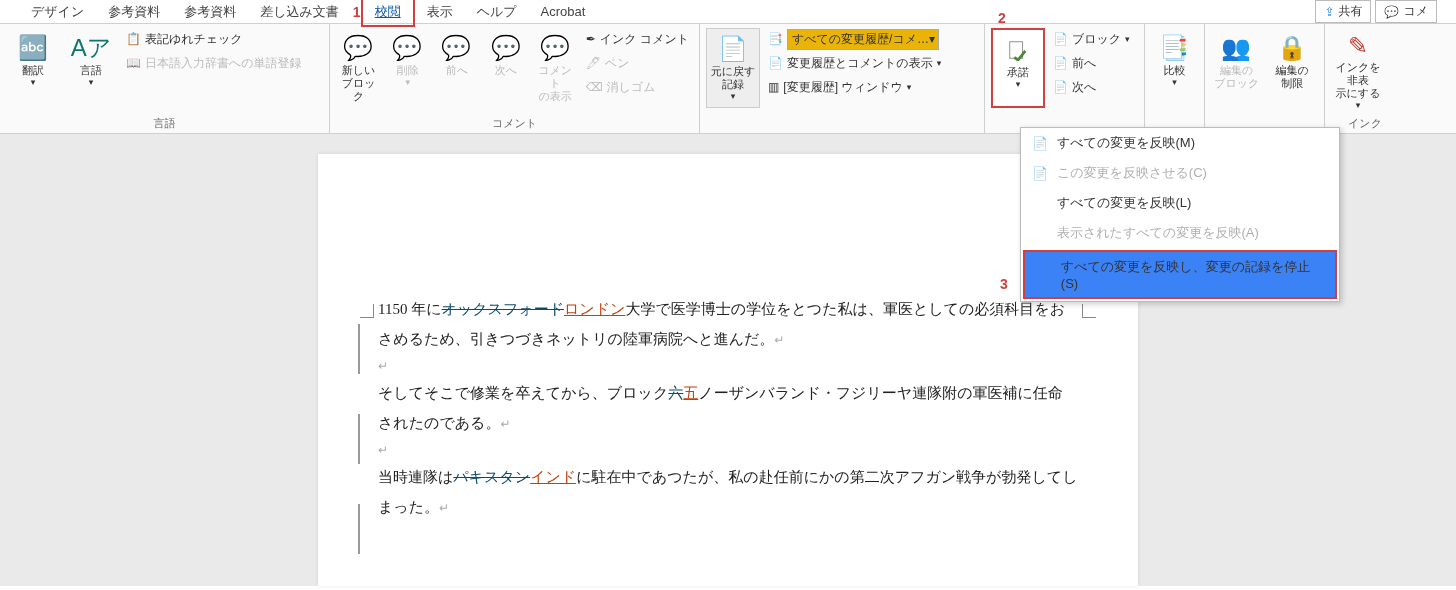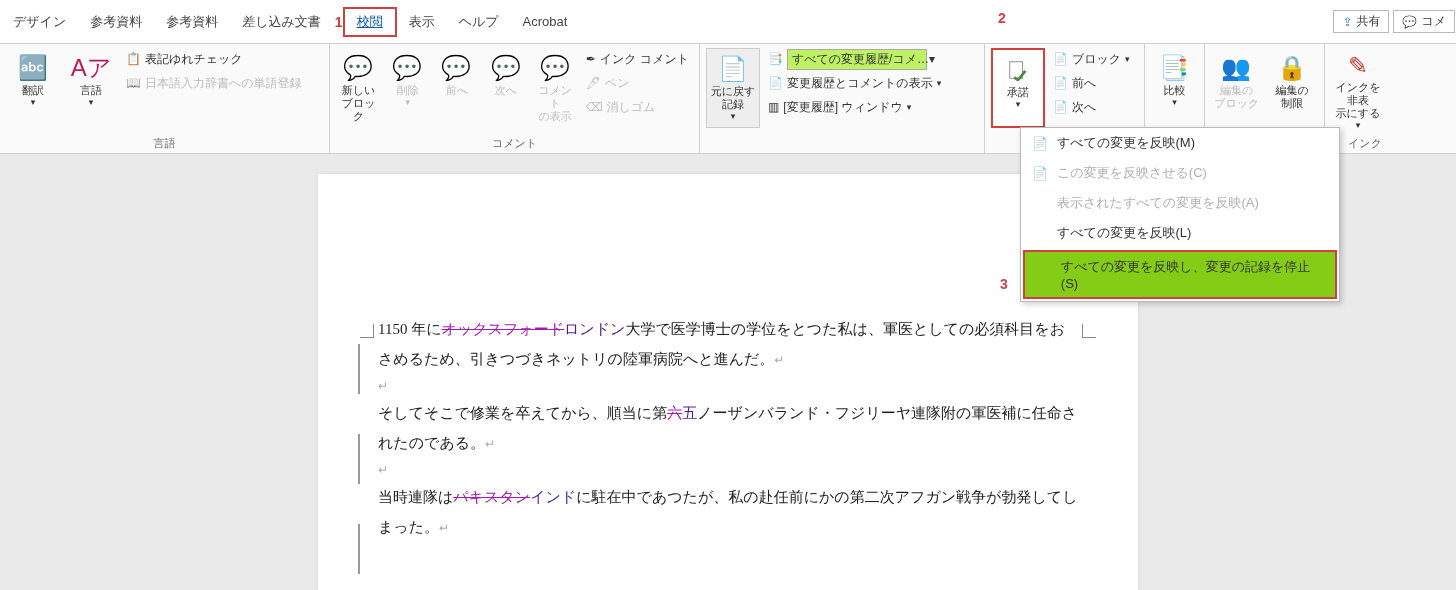--- a/index.html
+++ b/index.html
@@ -1,54 +1,54 @@
 <!DOCTYPE html>
 <html><head>
 <meta charset="utf-8">
 <style>
 * { box-sizing: border-box; margin: 0; padding: 0; }
 body { font-family: "Yu Gothic UI", "Meiryo", sans-serif; font-size: 12px; color: #333; background: #fff; width: 1456px; height: 590px; overflow: hidden; }
 
 
-.tabs { display: flex; align-items: center; height: 44px; padding: 0 1px; border-bottom: 1px solid #d0d0d0; }
+.tabs { display: flex; align-items: center; height: 24px; padding: 0 19px; border-bottom: 1px solid #d0d0d0; }
 .tab { padding: 4px 12px; cursor: pointer; font-size: 13px; color: #444; }
 .tab.active { border: 2px solid #d04040; color: #0a5aa5; text-decoration: underline; position: relative; }
 .annot { color: #d04040; font-weight: bold; font-size: 14px; margin-left: 2px; }
 .right-buttons { margin-left: auto; display: flex; gap: 4px; }
 .share-btn { border: 1px solid #bbb; padding: 2px 8px; display: flex; align-items: center; gap: 4px; font-size: 12px; }
 
 
 .ribbon { display: flex; height: 110px; border-bottom: 1px solid #d0d0d0; background: #fafafa; }
 .group { display: flex; flex-direction: column; border-right: 1px solid #d0d0d0; padding: 4px 6px 2px 6px; }
 .group-body { flex: 1; display: flex; align-items: flex-start; gap: 4px; }
 .group-label { text-align: center; font-size: 11px; color: #666; padding-top: 2px; position: relative; }
 .big-btn { display: flex; flex-direction: column; align-items: center; justify-content: flex-start; width: 54px; height: 80px; padding: 4px 2px; text-align: center; font-size: 11px; line-height: 1.2; }
 .big-btn .ico { font-size: 24px; height: 32px; display: flex; align-items: center; justify-content: center; }
 .mid-col { display: flex; flex-direction: column; gap: 2px; }
 .mid-item { display: flex; align-items: center; gap: 4px; font-size: 12px; height: 22px; padding: 0 4px; white-space: nowrap; }
-.drop-combo { border: 1px solid #aaa; background: #bef264; padding: 1px 4px; font-size: 12px; width: 140px; display: flex; justify-content: space-between; align-items: center; }
+.drop-combo { border: 1px solid #aaa; background: #eab308; padding: 1px 4px; font-size: 12px; width: 152px; display: flex; justify-content: space-between; align-items: center; }
 .accept-wrap { border: 2px solid #d04040; background: #fff; }
 .launcher { position: absolute; right: 4px; bottom: 2px; font-size: 10px; color: #666; }
 
 
 .menu { position: absolute; top: 127px; left: 1020px; width: 320px; background: #fff; border: 1px solid #bbb; box-shadow: 2px 2px 6px rgba(0,0,0,0.2); z-index: 10; }
 .menu-item { display: flex; align-items: center; gap: 8px; padding: 6px 10px; font-size: 13px; }
 .menu-item.disabled { color: #b0b0b0; }
 .menu-item .mi-ico { width: 18px; text-align: center; }
-.menu-item.highlighted { background: #84cc16; border: 2px solid #d04040; margin: 2px; }
+.menu-item.highlighted { background: #3b82f6; border: 2px solid #d04040; margin: 2px; }
 
 
 .doc-area { background: #eaeaea; height: 452px; display: flex; justify-content: center; padding-top: 20px; }
 .page { background: #fff; width: 820px; padding: 140px 60px 40px 60px; position: relative; font-family: "Yu Mincho", serif; font-size: 15px; line-height: 2; color: #222; box-shadow: 0 0 4px rgba(0,0,0,0.1); }
 .change-bar { position: absolute; border-left: 2px solid #999; }
 .cb1 { left: 40px; top: 170px; height: 50px; }
 .cb2 { left: 40px; top: 260px; height: 50px; }
 .cb3 { left: 40px; top: 350px; height: 50px; }
-.del { color: #a21caf; text-decoration: line-through; }
-.ins { color: #4c1d95; }
+.del { color: #0c4a6e; text-decoration: line-through; }
+.ins { color: #c2410c; text-decoration: underline; }
 .para-mark { color: #aaa; font-size: 12px; }
 .corner-mark-l { position:absolute; top:150px; left:42px; width:14px; height:14px; border-bottom:1px solid #888; border-right:1px solid #888;}
 .corner-mark-r { position:absolute; top:150px; right:42px; width:14px; height:14px; border-bottom:1px solid #888; border-left:1px solid #888;}
 .annot-2 { position: absolute; top: 10px; left: 998px; color:#d04040; font-weight:bold; font-size:14px;}
 .annot-3 { position: absolute; top: 276px; left: 1000px; color:#d04040; font-weight:bold; font-size:14px; z-index:11;}
 svg.icn { width: 22px; height: 22px; }
 </style>
 </head>
 <body>
 
@@ -77,21 +77,21 @@
 <div class="ribbon">
 
   <div class="group" style="width:330px">
     <div class="group-body">
       <div class="big-btn">
         <div class="ico" style="color:#2b7cd3">🔤</div>
         <div>翻訳</div>
           <div style="font-size:9px">▾</div>
       </div>
       <div class="big-btn">
-        <div class="ico" style="color:#be185d">Aア</div>
+        <div class="ico" style="color:#0f766e">Aア</div>
         <div>言語</div>
           <div style="font-size:9px">▾</div>
       </div>
       <div class="mid-col">
         <div class="mid-item">
             <span>📋</span>
             <span>表記ゆれチェック</span>
           </div>
         <div class="mid-item" style="color:#bbb">
             <span>📖</span>
@@ -251,47 +251,47 @@
 
 <div class="menu">
   <div class="menu-item">
       <span class="mi-ico">📄</span>
       <span>すべての変更を反映(M)</span>
     </div>
   <div class="menu-item disabled">
       <span class="mi-ico">📄</span>
       <span>この変更を反映させる(C)</span>
     </div>
+  <div class="menu-item">
+      <span class="mi-ico"></span>
+      <span>すべての変更を反映(L)</span>
+    </div>
   <div class="menu-item disabled">
       <span class="mi-ico"></span>
       <span>表示されたすべての変更を反映(A)</span>
-    </div>
-  <div class="menu-item">
-      <span class="mi-ico"></span>
-      <span>すべての変更を反映(L)</span>
     </div>
   <div class="menu-item highlighted">
       <span class="mi-ico"></span>
       <span>すべての変更を反映し、変更の記録を停止(S)</span>
     </div>
 </div>
 
 <div class="doc-area">
   <div class="page">
     <div class="corner-mark-l"></div>
     <div class="corner-mark-r"></div>
     <div class="change-bar cb1"></div>
     <div class="change-bar cb2"></div>
     <div class="change-bar cb3"></div>
 
     <p>
       <span>1150 年に</span><span class="del">オックスフォード</span><span class="ins">ロンドン</span><span>大学で医学博士の学位をとつた私は、軍医としての必須科目をおさめるため、引きつづきネットリの陸軍病院へと進んだ。</span><span class="para-mark">↵</span>
     </p>
     <p class="para-mark">↵</p>
     <p>
-      <span>そしてそこで修業を卒えてから、順当に第</span><span class="del">六</span><span class="ins">五</span><span>ノーザンバランド・フジリーヤ連隊附の軍医補に任命されたのである。</span><span class="para-mark">↵</span>
+      <span>そしてそこで修業を卒えてから、ブロック</span><span class="del">六</span><span class="ins">五</span><span>ノーザンバランド・フジリーヤ連隊附の軍医補に任命されたのである。</span><span class="para-mark">↵</span>
     </p>
     <p class="para-mark">↵</p>
     <p>
       <span>当時連隊は</span><span class="del">パキスタン</span><span class="ins">インド</span><span>に駐在中であつたが、私の赴任前にかの第二次アフガン戦争が勃発してしまった。</span><span class="para-mark">↵</span>
     </p>
   </div>
 </div>
 
 </body></html>

